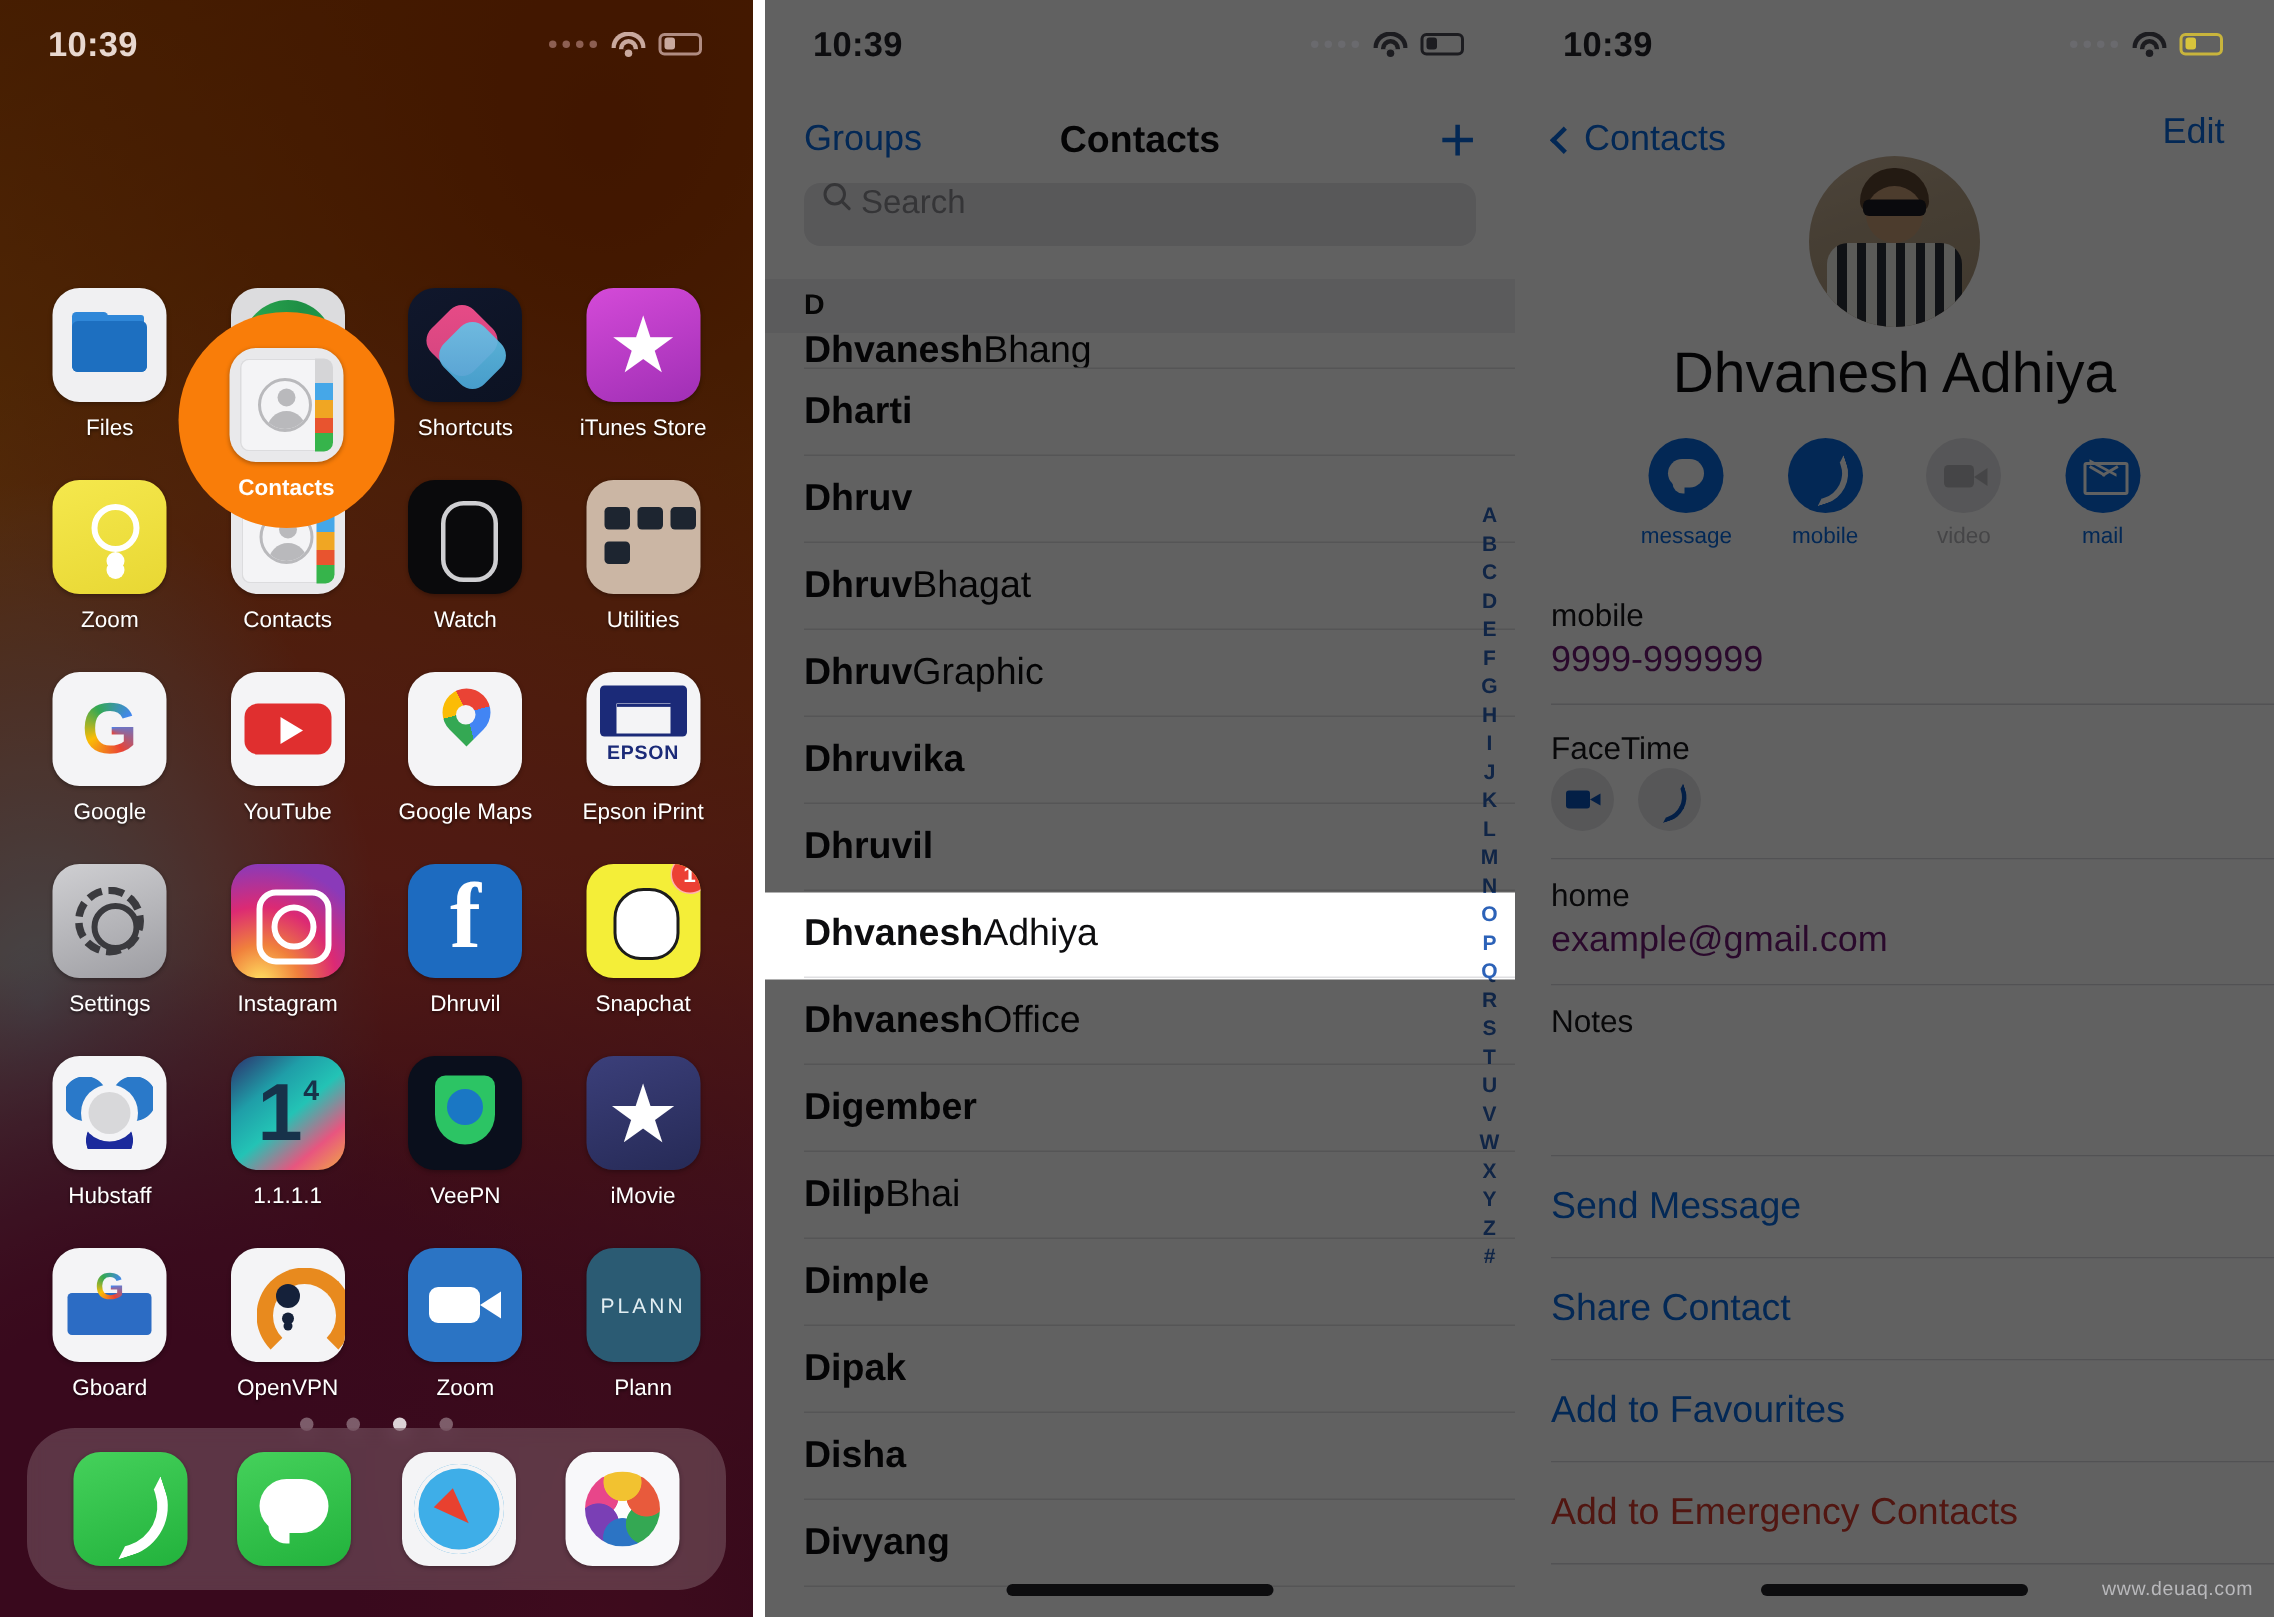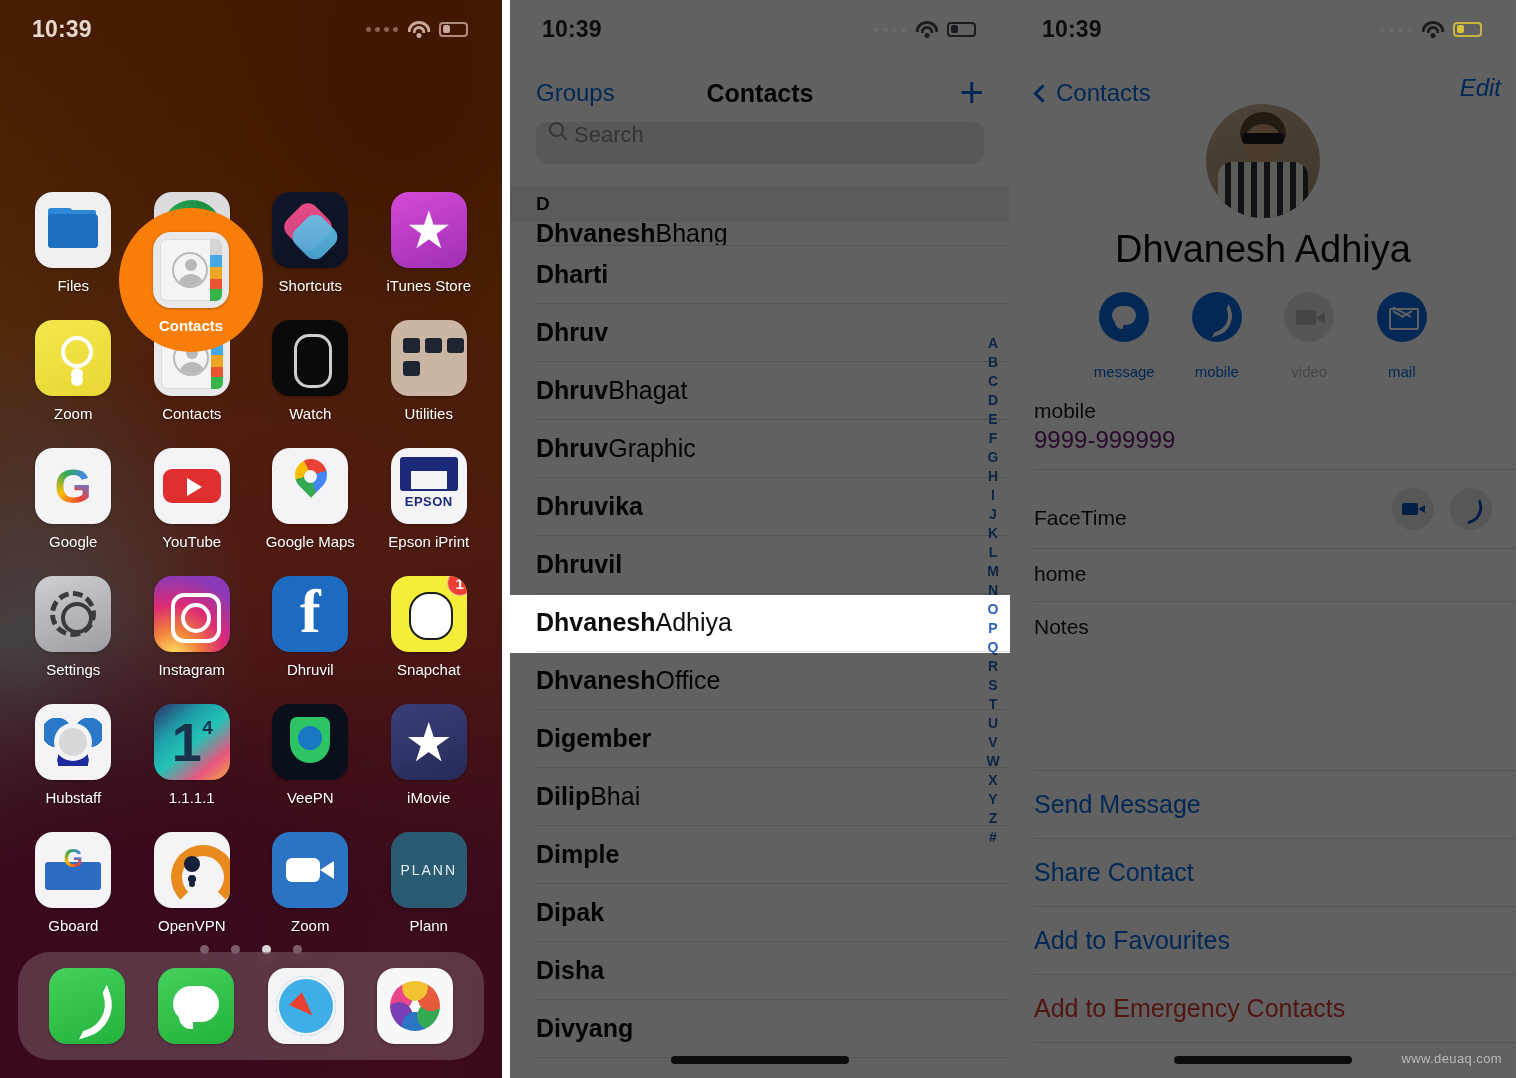--- a/index.html
+++ b/index.html
@@ -304,21 +304,21 @@
   .avatar .shirt { position:absolute; left:12px; top:58px; width:90px; height:60px; border-radius:14px 14px 0 0;
       background:
         repeating-linear-gradient(90deg,#f0eee8 0 7px,#2c3038 7px 13px),
         repeating-linear-gradient(0deg,rgba(255,255,255,.5) 0 7px,rgba(40,44,52,.55) 7px 13px); }
 
   .cname { position:absolute; top:228px; left:0; right:0; text-align:center; font-size:38px;
       color:#0d0d0f; z-index:4; }
 
   .actions { position:absolute; top:292px; left:0; right:0; display:flex; justify-content:space-around;
       padding:0 68px; z-index:4; }
-  .act { display:flex; flex-direction:column; align-items:center; gap:21px; width:70px; }
+  .act { display:flex; flex-direction:column; align-items:center; gap:7px; width:70px; }
   .act .cc { width:50px; height:50px; border-radius:50%; background:#0a6ae0; position:relative; }
   .act .cl { font-size:15px; color:#0a6ae0; }
   .act.off .cc { background:#e2e2e6; }
   .act.off .cl { color:#b6b6ba; }
 
   .gl-msg::after { content:""; position:absolute; left:13px; top:14px; width:24px; height:19px;
      border-radius:11px; background:#fff; }
   .gl-msg::before { content:""; position:absolute; left:16px; top:29px; width:8px; height:8px;
      border-radius:0 0 0 7px; background:#fff; z-index:2; }
   .gl-phone::after { content:""; position:absolute; left:15px; top:15px; width:19px; height:19px;
@@ -338,21 +338,21 @@
   .gl-mail i::before { content:""; position:absolute; left:0; top:0; width:12px; height:2.4px;
      background:#fff; transform:rotate(30deg); transform-origin:left center; }
   .gl-mail i::after { content:""; position:absolute; right:0; top:0; width:12px; height:2.4px;
      background:#fff; transform:rotate(-30deg); transform-origin:right center; }
 
   .d-card { position:absolute; left:0; right:0; z-index:4; }
   .d-sep { height:1px; background:#d8d8dc; margin-left:24px; }
   .d-row { padding:13px 24px 15px; background:#fff; }
   .d-k { font-size:21px; color:#16161a; }
   .d-v { font-size:24px; color:#701a75; margin-top:3px; }
-  .d-row.inline { display:flex; align-items:flex-end; justify-content:space-between; padding:18px 24px; }
+  .d-row.inline { display:flex; align-items:flex-start; justify-content:space-between; padding:18px 24px;flex-direction:column; }
   .ft-btns { display:flex; gap:16px; }
   .ft-b { width:42px; height:42px; border-radius:50%; background:#e4e4e8; position:relative; }
   .ft-vid::after { content:""; position:absolute; left:10px; top:15px; width:16px; height:12px;
      border-radius:2px; background:#0a52b8; }
   .ft-vid::before { content:""; position:absolute; left:26px; top:17px; width:0; height:0;
      border-right:7px solid #0a52b8; border-top:4px solid transparent; border-bottom:4px solid transparent; }
   .ft-ph::after { content:""; position:absolute; left:13px; top:13px; width:15px; height:15px;
      border:3.6px solid #0a52b8; border-radius:0 0 17px 0; border-top-color:transparent;
      border-left-color:transparent; transform:rotate(-18deg); }
   .notes-box { height:80px; }
@@ -705,21 +705,21 @@
           <i style="background:#d8c43c; width:28%"></i>
         </div>
       </div>
     </div>
 
     <div class="ios-head">
       <div class="back">
         <span class="chev"></span>
         <span>Contacts</span>
       </div>
-      <div class="edit-lbl" style="position: absolute; right: 15px; top: 16px; font-style: italic;">Edit</div>
+      <div class="edit-lbl" style="position: absolute; right: 33px; top: 16px;">Edit</div>
     </div>
 
     <div class="avatar">
       <div class="hair"></div>
         <div class="face"></div>
         <div class="glass"></div>
         <div class="shirt"></div>
     </div>
 
     <div class="cname">Dhvanesh Adhiya</div>
@@ -754,20 +754,21 @@
       <div class="d-row inline">
         <div class="d-k">FaceTime</div>
         <div class="ft-btns">
           <div class="ft-b ft-vid"></div>
           <div class="ft-b ft-ph"></div>
         </div>
       </div>
       <div class="d-sep"></div>
       <div class="d-row">
         <div class="d-k">home</div>
+        <div class="d-v">example@gmail.com</div>
       </div>
       <div class="d-sep"></div>
       <div class="d-row notes-box">
         <div class="d-k">Notes</div>
       </div>
     </div>
 
     <div class="d-card" style="top:770px">
       <div class="d-sep"></div>
       <div class="link-row">Send Message</div>

